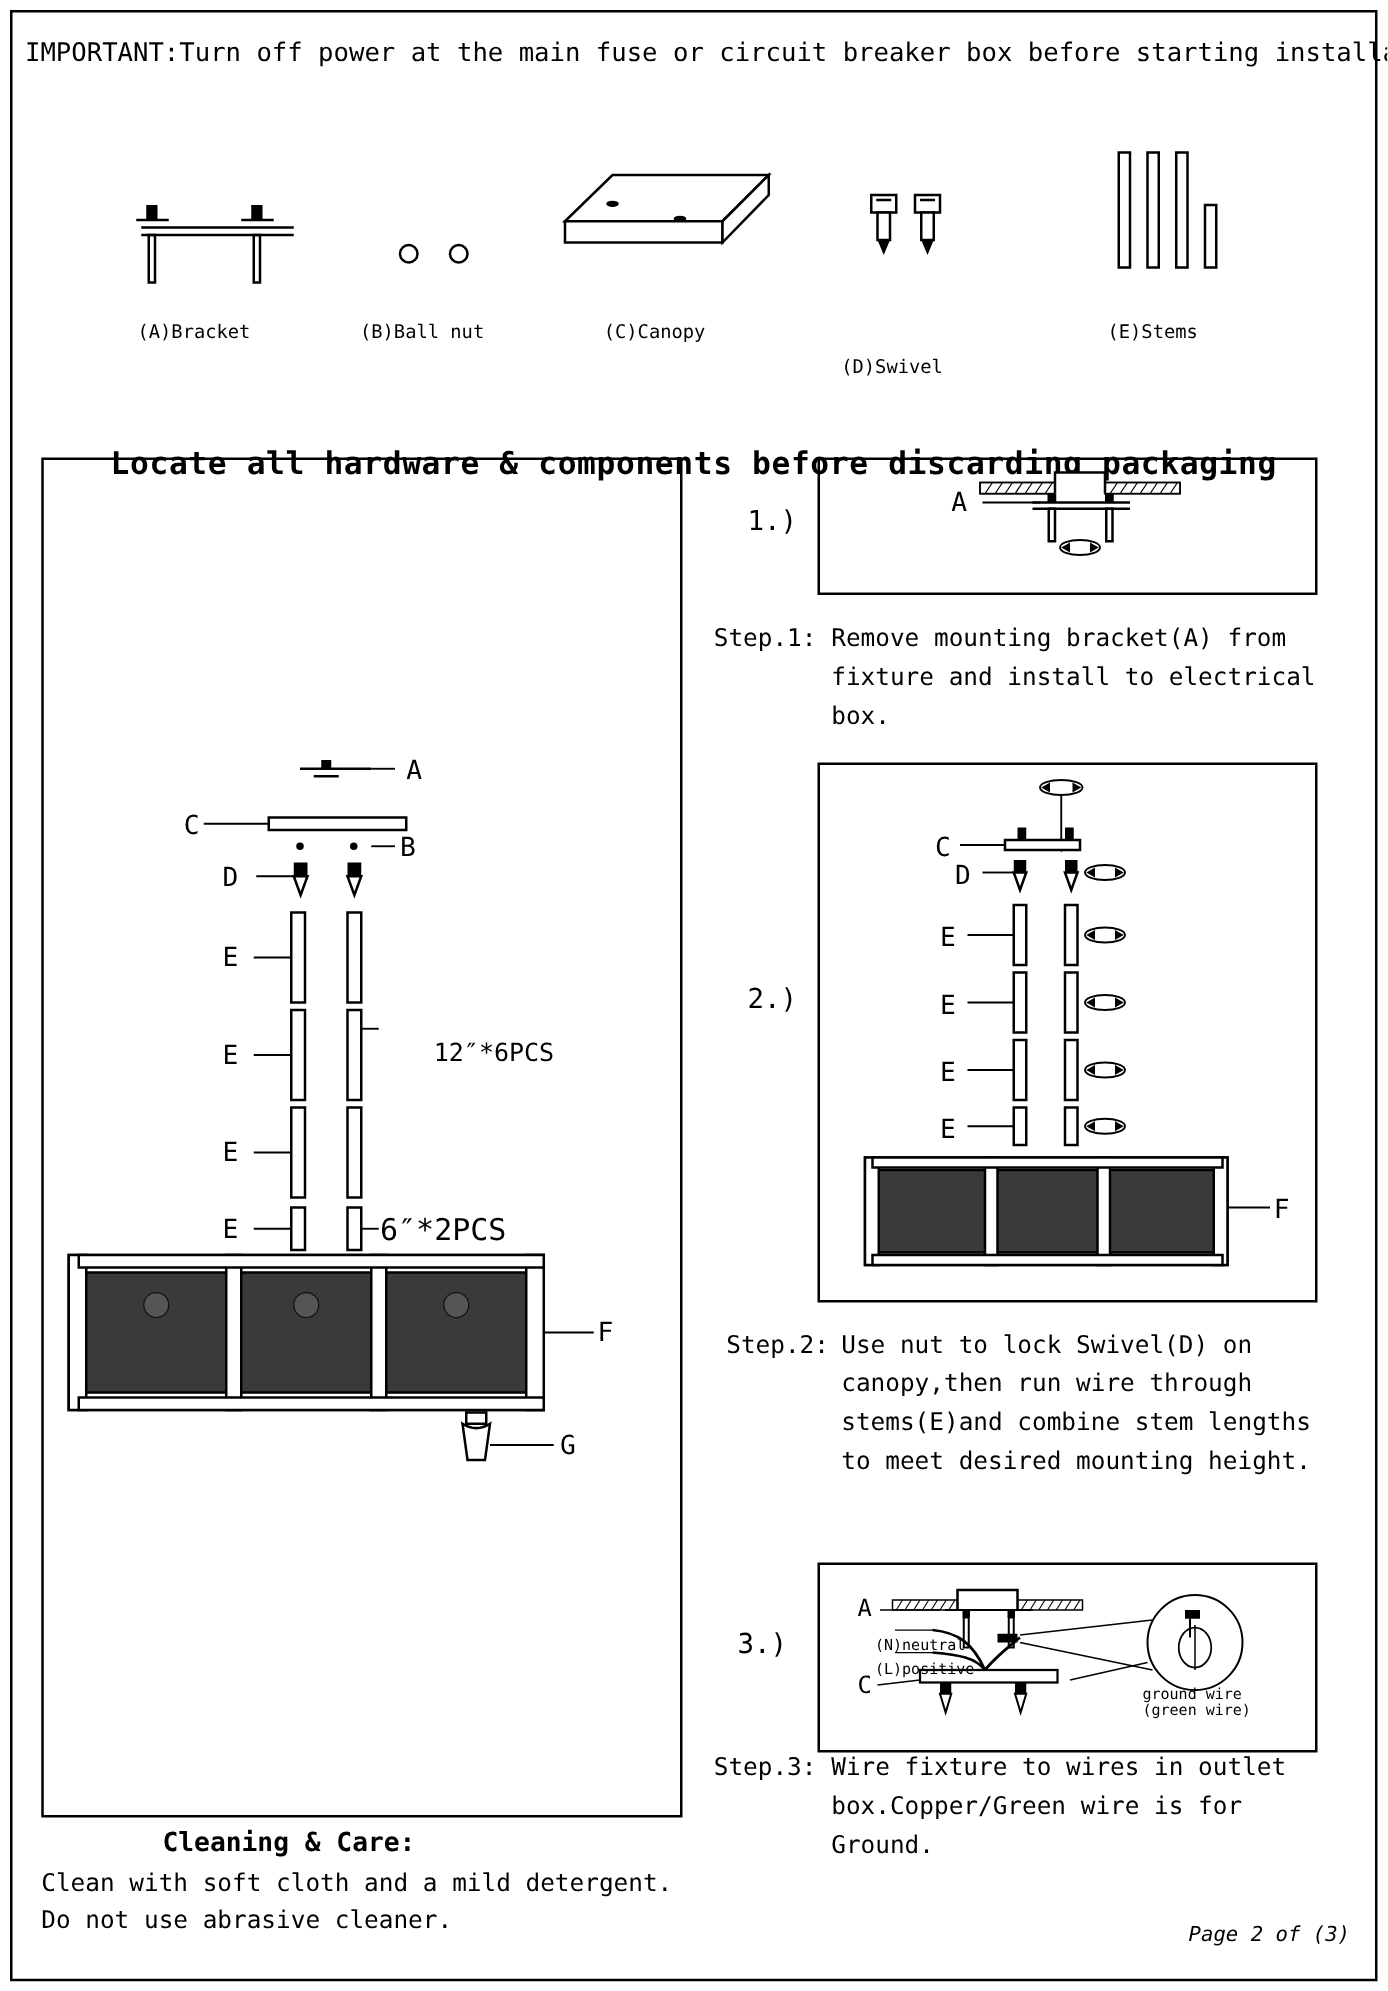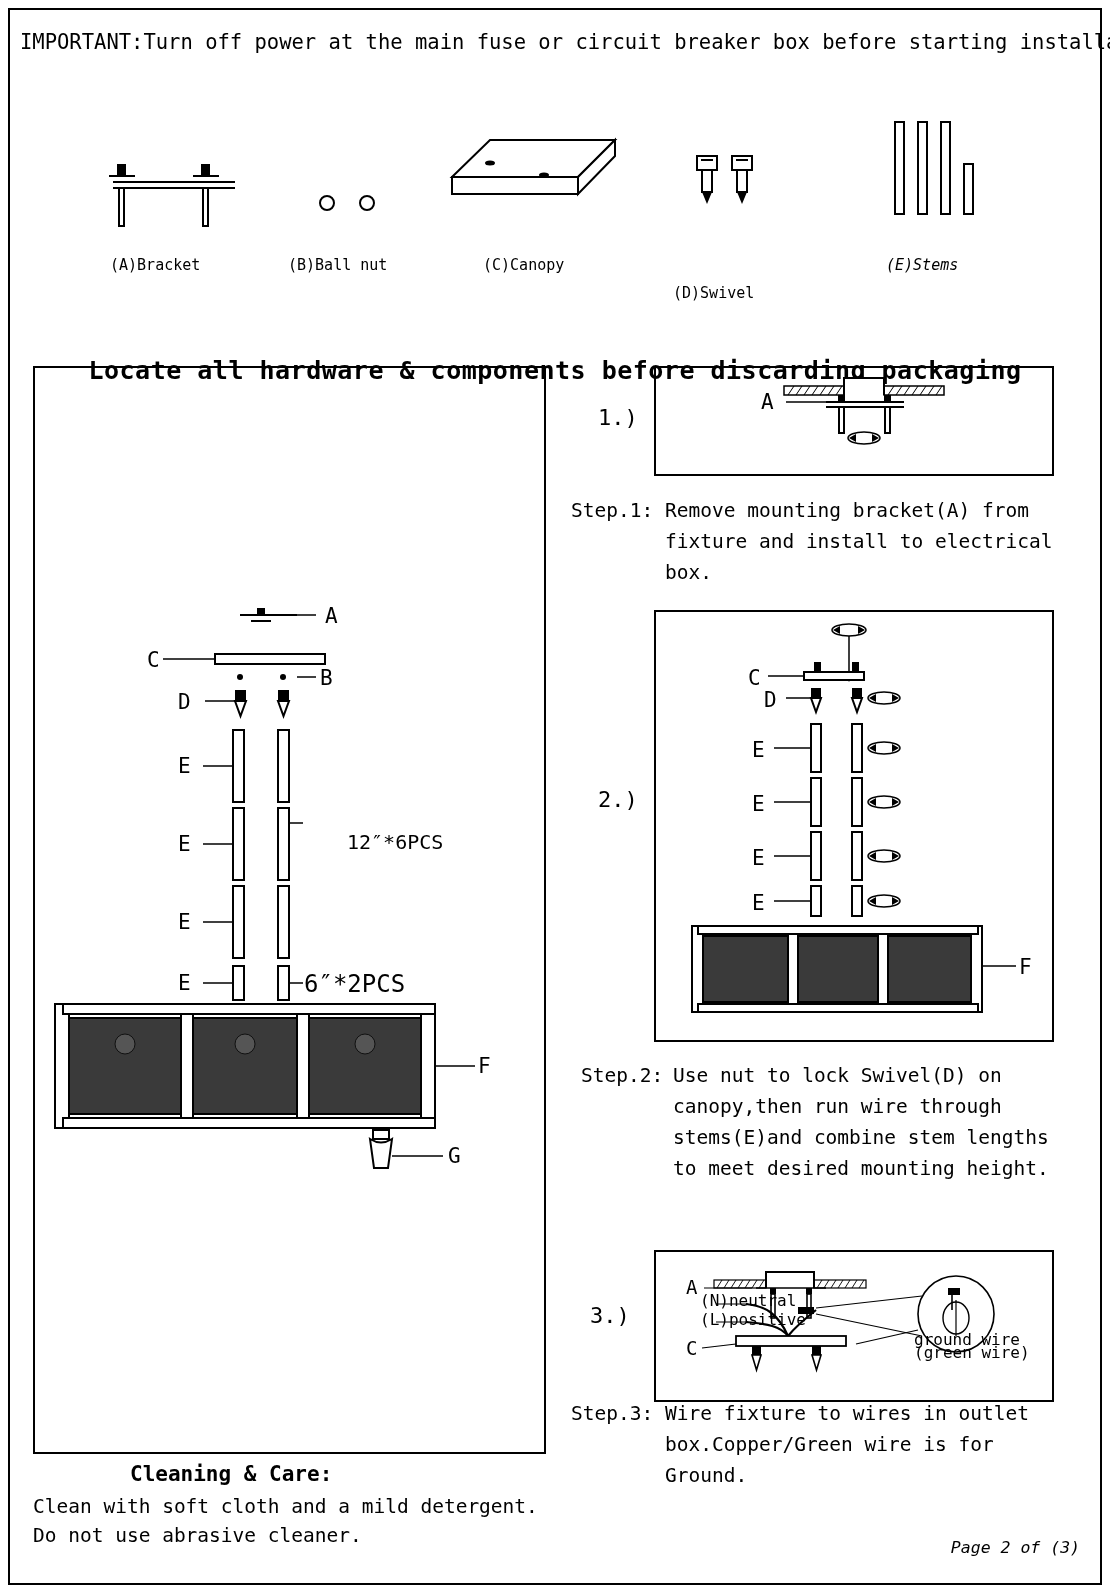--- a/index.html
+++ b/index.html
@@ -123,23 +123,24 @@
   .callout {
     position: absolute;
     font-size: 21px;
   }
   .callout-sm {
     position: absolute;
     font-size: 19px;
   }
   .tiny {
     position: absolute;
-    font-size: 16px;
+    font-size: 12px;
     white-space: pre-line;
     line-height: 13px;
+    margin-top: 16px;
   }
   svg { display: block; }
   .abs { position: absolute; }
 </style>
 </head>
 <body>
 
 <div id="page">
   <div class="frame"></div>
 
@@ -192,21 +193,21 @@
       <rect x="56" y="10" width="9" height="92" fill="#fff" stroke="#000" stroke-width="2"></rect>
       <rect x="79" y="52" width="9" height="50" fill="#fff" stroke="#000" stroke-width="2"></rect>
     </svg>
   </div>
 
   <div class="parts-labels">
     <span class="part-label" style="left:110px;">(A)Bracket</span>
     <span class="part-label" style="left:288px;">(B)Ball nut</span>
     <span class="part-label" style="left:483px;">(C)Canopy</span>
     <span class="part-label" style="left:673px;margin-top:28px;">(D)Swivel</span>
-    <span class="part-label" style="left:886px;font-style:italic;">(E)Stems</span>
+    <span class="part-label" style="left:886px;">(E)Stems</span>
   </div>
 
   <div class="locate">Locate all hardware &amp; components before discarding packaging</div>
 
   <div class="left-panel">
     <svg width="509" height="1084">
 
       <g>
         <line x1="205" y1="247" x2="262" y2="247" stroke="#000" stroke-width="2"></line>
         <rect x="222" y="240" width="8" height="7" fill="#000"></rect>

